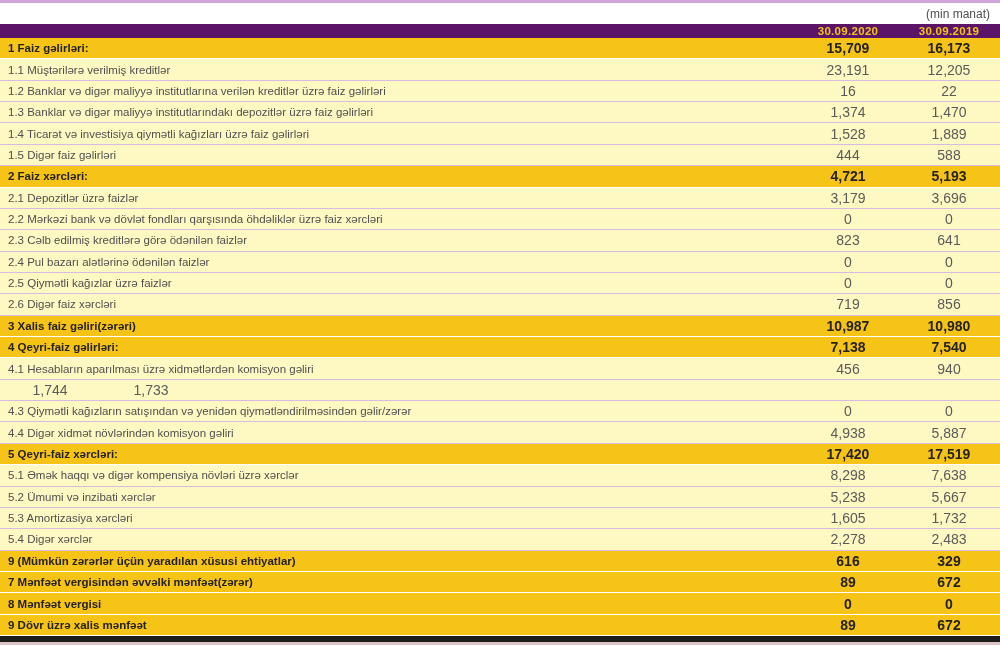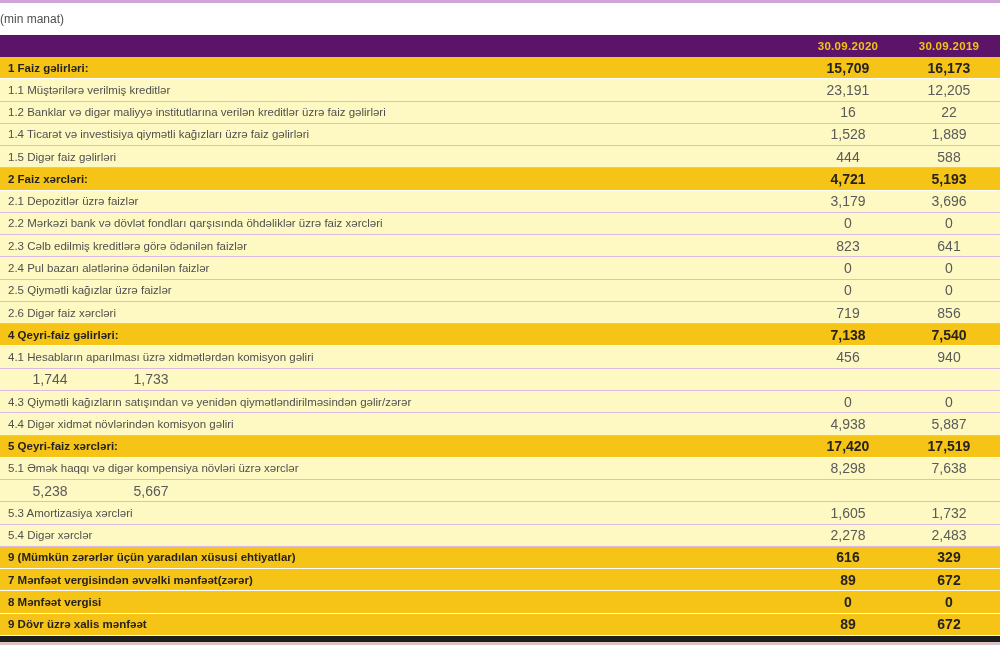--- a/index.html
+++ b/index.html
@@ -1,23 +1,23 @@
 <!DOCTYPE html>
 <html style="--purple: #5b1467; --yellow: #f5c417; --date_text: #f2c319; --separator: #dcb9e0; --text: #4f4f4f; --dark_text: #262220; --bottom_bar: #1d1d1b; --top_line: #cfa4d6; --bottom_edge: #dcc2c6;"><head>
 <meta charset="utf-8">
 <style>
   * { box-sizing: border-box; }
   body { margin: 0; font-family: "Liberation Sans", sans-serif; background: #fff; }
   .page { width: 1000px; height: 645px; background: #fff; overflow: hidden; display: flex; flex-direction: column; }
 
   .top-line   { height: 3px;  background: var(--top_line); flex: 0 0 auto; }
-  .unit-band  { height: 32px; display: flex; align-items: center; justify-content: flex-start;
+  .unit-band  { height: 21px; display: flex; align-items: center; justify-content: flex-end;
                 padding-right: 10px; font-size: 12px; color: var(--text); flex: 0 0 auto; }
 
-  .head-row   { height: 22px; background: var(--purple); display: flex; align-items: center; flex: 0 0 auto; }
+  .head-row   { height: 14px; background: var(--purple); display: flex; align-items: center; flex: 0 0 auto; }
   .head-row .cell-num { color: var(--date_text); font-weight: bold; font-size: 11.5px; letter-spacing: .3px; }
 
   .rows { flex: 1 1 auto; display: flex; flex-direction: column; }
   .row  { flex: 1 1 0; display: flex; align-items: center; min-height: 0; }
   .row.item    { background: #fef9c3; border-bottom: 1px solid var(--separator); color: var(--text); }
   .row.section { background: var(--yellow); border-bottom: 1px solid #ffffff; color: var(--dark_text); font-weight: bold; }
 
   .cell-label { flex: 1; padding-left: 8px; font-size: 11.5px; white-space: nowrap; overflow: hidden; }
   .cell-num   { width: 100px; text-align: center; font-size: 14px; flex: 0 0 auto; }
   .cell-num.last { width: 102px; }
@@ -54,20 +54,25 @@
     <div class="cell-num">23,191</div>
     <div class="cell-num last">12,205</div>
   </div>
 
   <div class="row item">
     <div class="cell-label">1.2 Banklar və digər maliyyə institutlarına verilən kreditlər üzrə faiz gəlirləri</div>
     <div class="cell-num">16</div>
     <div class="cell-num last">22</div>
   </div>
 
+  <div class="row item">
+    <div class="cell-label">1.3 Banklar və digər maliyyə institutlarındakı depozitlər üzrə faiz gəlirləri</div>
+    <div class="cell-num">1,374</div>
+    <div class="cell-num last">1,470</div>
+  </div>
 
   <div class="row item">
     <div class="cell-label">1.4 Ticarət və investisiya qiymətli kağızları üzrə faiz gəlirləri</div>
     <div class="cell-num">1,528</div>
     <div class="cell-num last">1,889</div>
   </div>
 
   <div class="row item">
     <div class="cell-label">1.5 Digər faiz gəlirləri</div>
     <div class="cell-num">444</div>
@@ -109,20 +114,25 @@
     <div class="cell-num">0</div>
     <div class="cell-num last">0</div>
   </div>
 
   <div class="row item">
     <div class="cell-label">2.6 Digər faiz xərcləri</div>
     <div class="cell-num">719</div>
     <div class="cell-num last">856</div>
   </div>
 
+  <div class="row section">
+    <div class="cell-label">3 Xalis faiz gəliri(zərəri)</div>
+    <div class="cell-num">10,987</div>
+    <div class="cell-num last">10,980</div>
+  </div>
 
   <div class="row section">
     <div class="cell-label">4 Qeyri-faiz gəlirləri:</div>
     <div class="cell-num">7,138</div>
     <div class="cell-num last">7,540</div>
   </div>
 
   <div class="row item">
     <div class="cell-label">4.1 Hesabların aparılması üzrə xidmətlərdən komisyon gəliri</div>
     <div class="cell-num">456</div>
@@ -152,20 +162,21 @@
     <div class="cell-num last">17,519</div>
   </div>
 
   <div class="row item">
     <div class="cell-label">5.1 Əmək haqqı və digər kompensiya növləri üzrə xərclər</div>
     <div class="cell-num">8,298</div>
     <div class="cell-num last">7,638</div>
   </div>
 
   <div class="row item">
+    <div class="cell-label">5.2 Ümumi və inzibati xərclər</div>
     <div class="cell-num">5,238</div>
     <div class="cell-num last">5,667</div>
   </div>
 
   <div class="row item">
     <div class="cell-label">5.3 Amortizasiya xərcləri</div>
     <div class="cell-num">1,605</div>
     <div class="cell-num last">1,732</div>
   </div>
 

